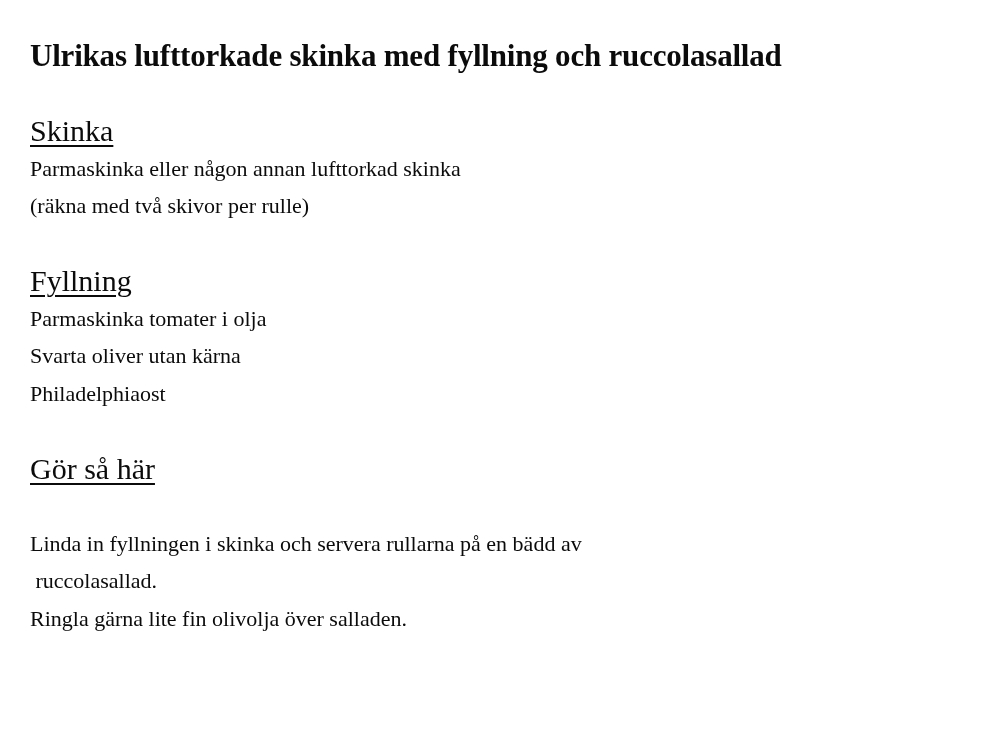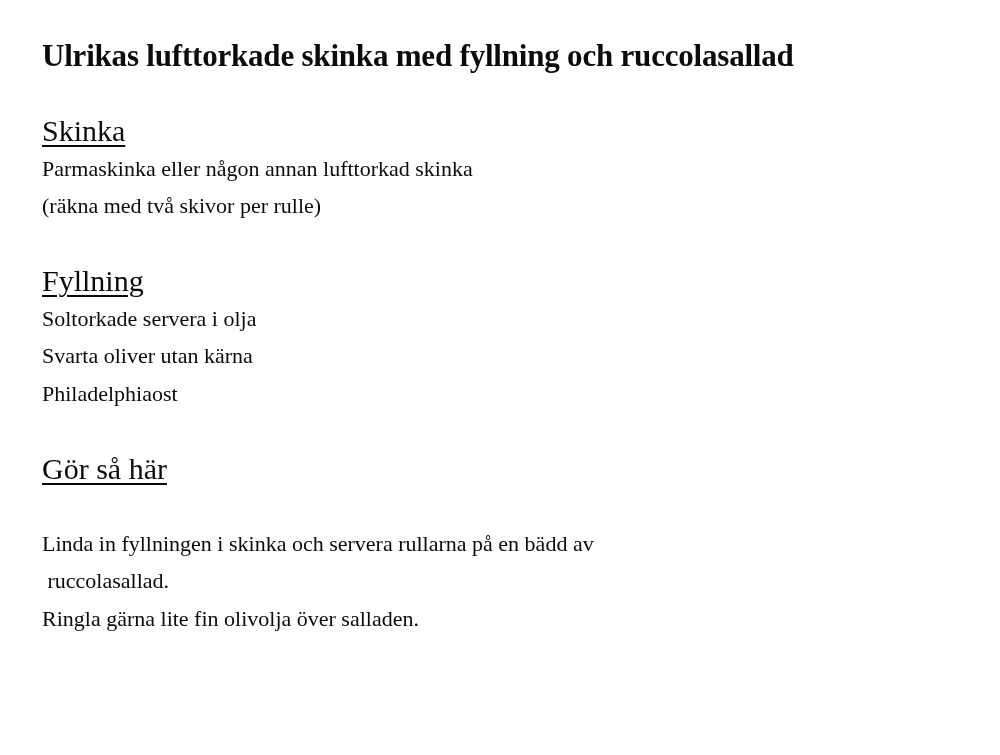--- a/index.html
+++ b/index.html
@@ -7,21 +7,21 @@
     padding: 0;
     background: #ffffff;
   }
   .page {
     position: relative;
     width: 1000px;
     height: 755px;
     box-sizing: border-box;
     background: #ffffff;
     color: #0b0b0b;
-    padding: 37px 20px 0 42px;
+    padding: 37px 20px 0 30px;
     font-family: "Liberation Serif", "DejaVu Serif", serif;
     overflow: hidden;
   }
   .doc-title {
     font-size: 31px;
     line-height: 37.5px;
     font-weight: bold;
     white-space: pre;
     letter-spacing: -0.2px;
   }
@@ -59,21 +59,21 @@
   <section>
     <div class="heading-row"><span class="heading">Skinka</span></div>
     <div class="line">Parmaskinka eller någon annan lufttorkad skinka</div>
     <div class="line">(räkna med två skivor per rulle)</div>
   </section>
 
   <div class="spacer"></div>
 
   <section>
     <div class="heading-row"><span class="heading">Fyllning</span></div>
-    <div class="line">Soltorkade servera i olja</div>
+    <div class="line">Parmaskinka tomater i olja</div>
     <div class="line">Svarta oliver utan kärna</div>
     <div class="line">Philadelphiaost</div>
   </section>
 
   <div class="spacer"></div>
 
   <section>
     <div class="heading-row"><span class="heading">Gör så här</span></div>
   </section>
 

